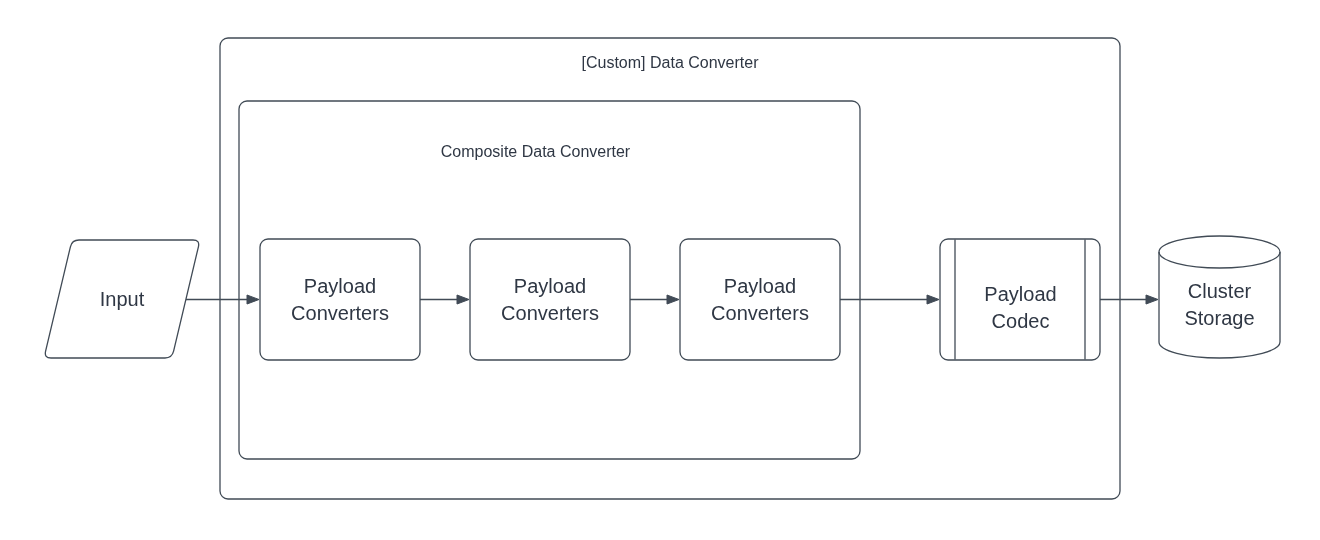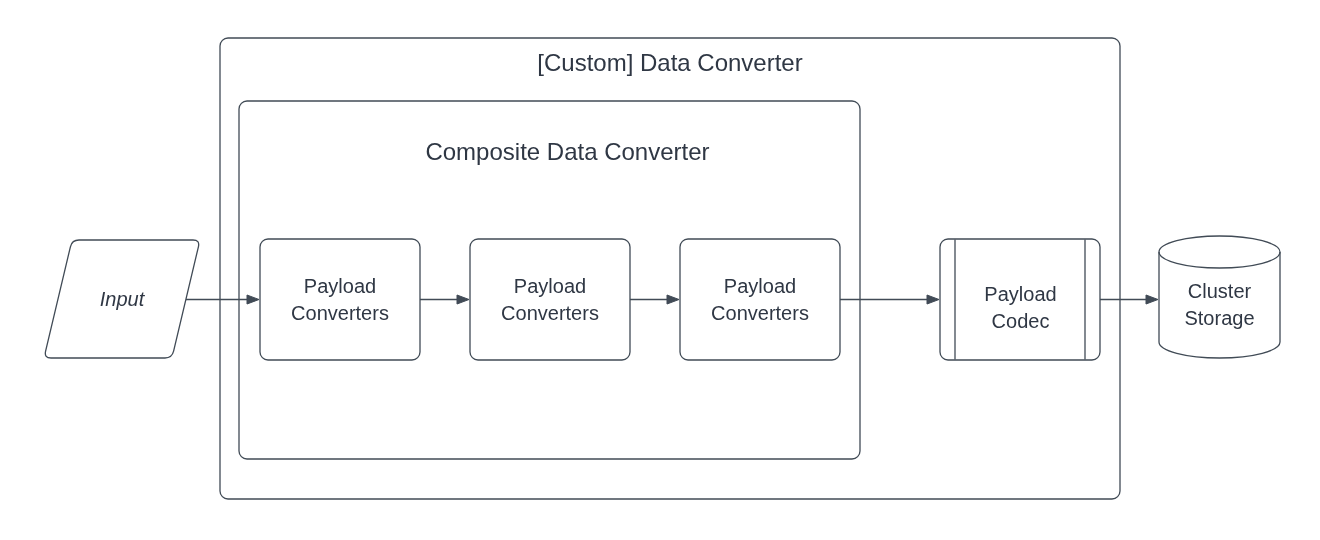--- a/index.html
+++ b/index.html
@@ -33,21 +33,21 @@
     font-size: 20px;
     line-height: 1.35;
   }
   .container-title {
     position: absolute;
     display: flex;
     align-items: center;
     justify-content: center;
     text-align: center;
     color: var(--text);
-    font-size: 24px;
+    font-size: 16px;
     line-height: 1.3;
   }
 </style>
 </head>
 <body>
 
 <div class="canvas">
 
   <svg class="shapes" width="1320" height="540" viewBox="0 0 1320 540">
 
@@ -85,23 +85,23 @@
       <polygon points="939,299.5 927,295 927,304" fill="var(--stroke)" stroke="var(--stroke)" stroke-linejoin="round"></polygon>
     </g>
     <g>
       <line x1="1100" y1="299.5" x2="1146" y2="299.5" stroke="var(--stroke)" stroke-width="1.3"></line>
       <polygon points="1158,299.5 1146,295 1146,304" fill="var(--stroke)" stroke="var(--stroke)" stroke-linejoin="round"></polygon>
     </g>
   </svg>
 
   <div class="container-title" style="left:220px; top:50px; width:900px; height:26px;">[Custom] Data Converter</div>
 
-  <div class="container-title" style="left:257px; top:139px; width:621px; height:26px;">Composite Data Converter</div>
+  <div class="container-title" style="left:225px; top:139px; width:621px; height:26px;">Composite Data Converter</div>
 
-  <div class="label" style="left:44px; top:240px; width:156px; height:118px;font-style:italic;">Input</div>
+  <div class="label" style="left:44px; top:240px; width:156px; height:118px;">Input</div>
 
   <div class="label" style="left:260px; top:239px; width:160px; height:121px; padding:0 20px;">Payload Converters</div>
 
   <div class="label" style="left:470px; top:239px; width:160px; height:121px; padding:0 20px;">Payload Converters</div>
 
   <div class="label" style="left:680px; top:239px; width:160px; height:121px; padding:0 20px;">Payload Converters</div>
 
   <div class="label" style="left:956px; top:247px; width:129px; height:121px;">Payload Codec</div>
 
   <div class="label" style="left:1159px; top:252px; width:121px; height:106px;">Cluster Storage</div>

